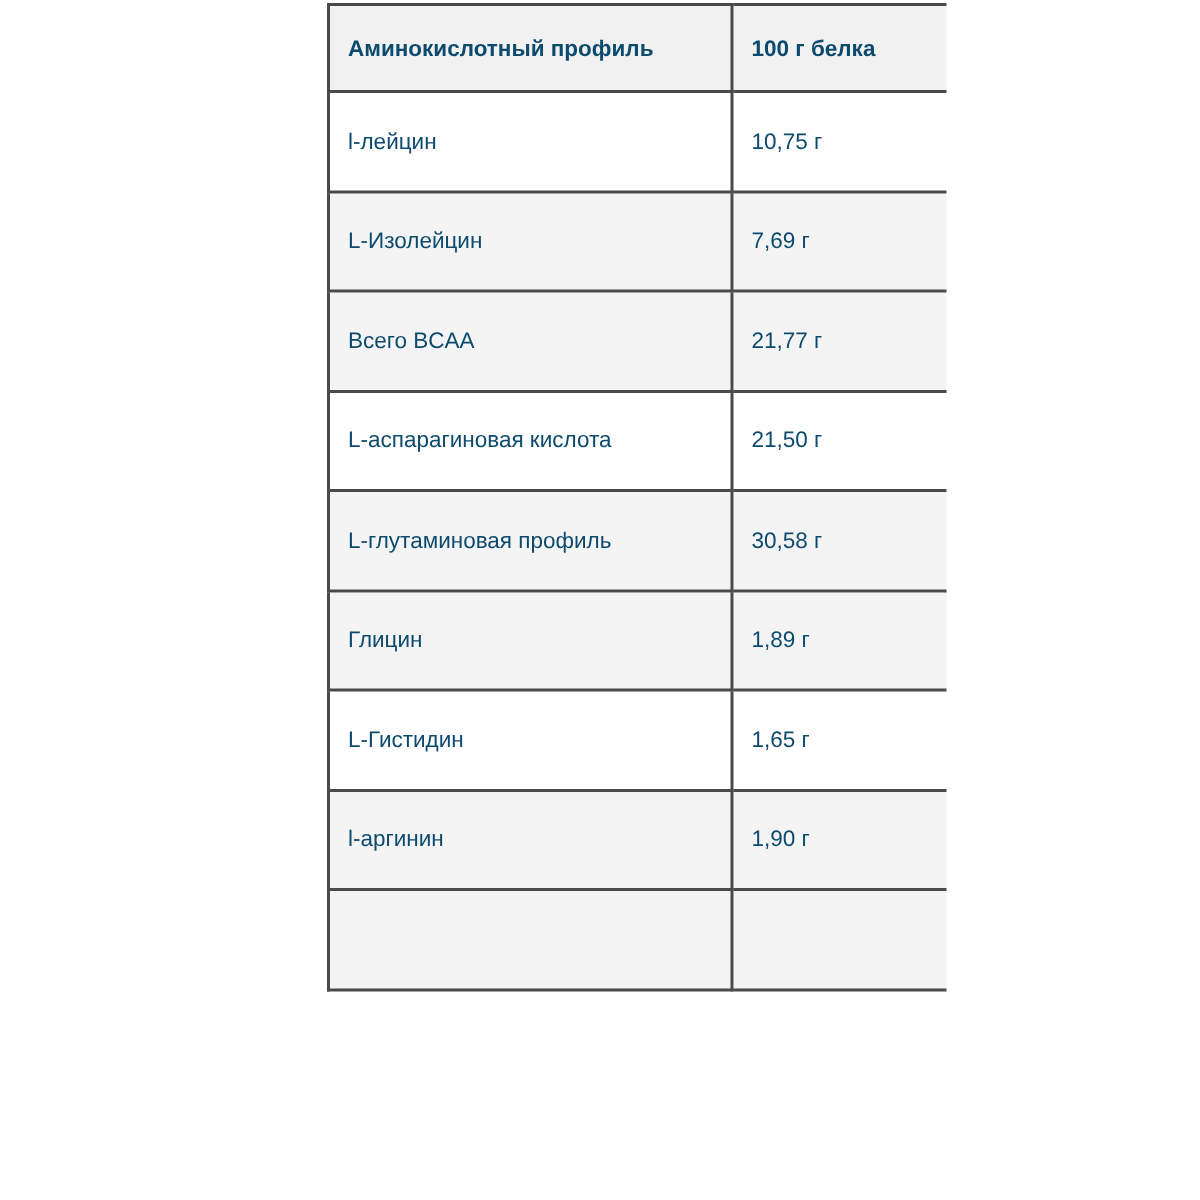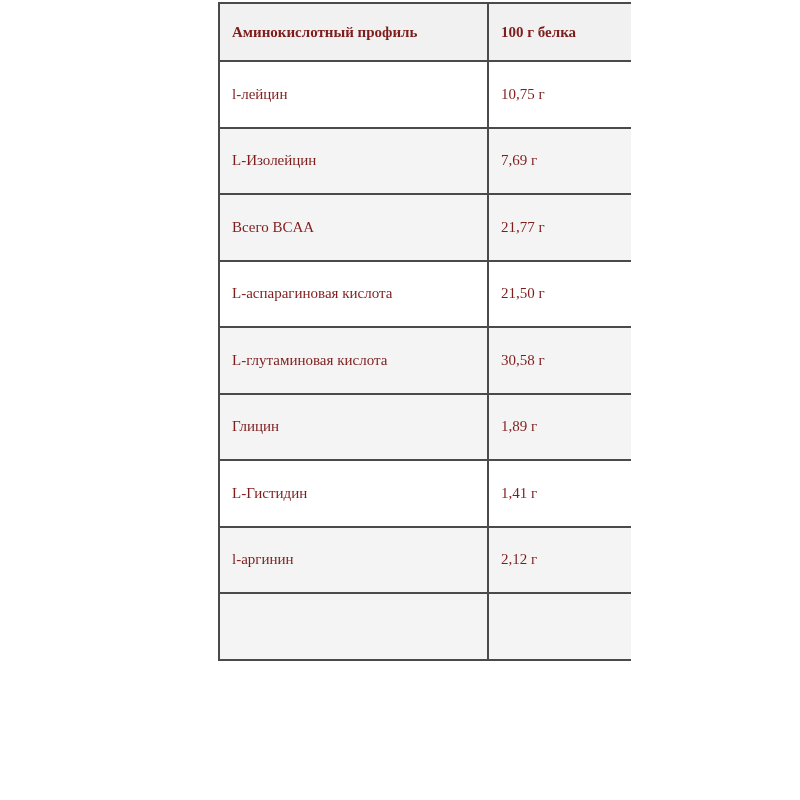--- a/index.html
+++ b/index.html
@@ -21,25 +21,24 @@
     width: 369px;
     border-collapse: collapse;
     table-layout: fixed;
   }
   .amino-table th,
   .amino-table td {
     border-bottom: 2px solid #4a4a4a;
     vertical-align: middle;
     text-align: left;
     padding: 0 8px 0 12px;
-    color: #7f1d1d;
+    color: #0c4a6e;
     font-size: 15px;
     overflow: hidden;
     white-space: nowrap;
-    font-family: Liberation Serif, serif;
   }
   .amino-table th:first-child,
   .amino-table td:first-child {
     border-left: 2px solid #4a4a4a;
     border-right: 2px solid #4a4a4a;
     width: 247px;
   }
   .amino-table th:last-child,
   .amino-table td:last-child {
     width: 122px;
@@ -80,33 +79,33 @@
   </tr>
       <tr class="alt">
     <td>Всего BCAA</td>
     <td>21,77 г</td>
   </tr>
       <tr>
     <td>L-аспарагиновая кислота</td>
     <td>21,50 г</td>
   </tr>
       <tr class="alt">
-    <td>L-глутаминовая кислота</td>
+    <td>L-глутаминовая профиль</td>
     <td>30,58 г</td>
   </tr>
       <tr class="alt">
     <td>Глицин</td>
     <td>1,89 г</td>
   </tr>
       <tr>
     <td>L-Гистидин</td>
-    <td>1,41 г</td>
+    <td>1,65 г</td>
   </tr>
       <tr class="alt">
     <td>l-аргинин</td>
-    <td>2,12 г</td>
+    <td>1,90 г</td>
   </tr>
       <tr class="alt">
     <td></td>
     <td></td>
   </tr>
     </tbody>
 </table>
 
 </body></html>

